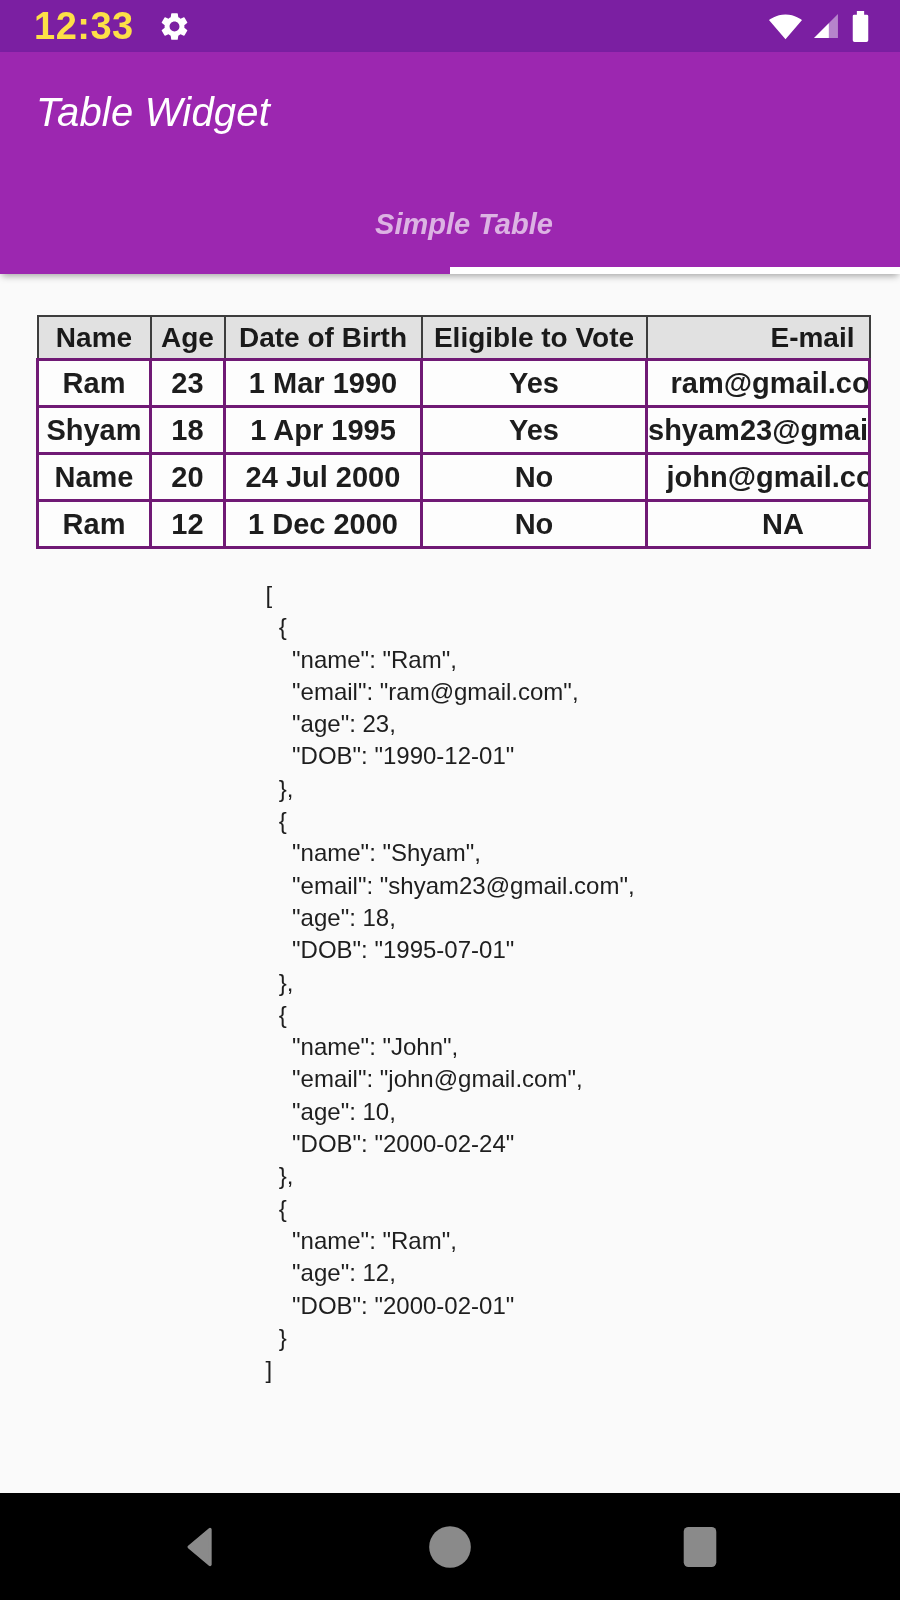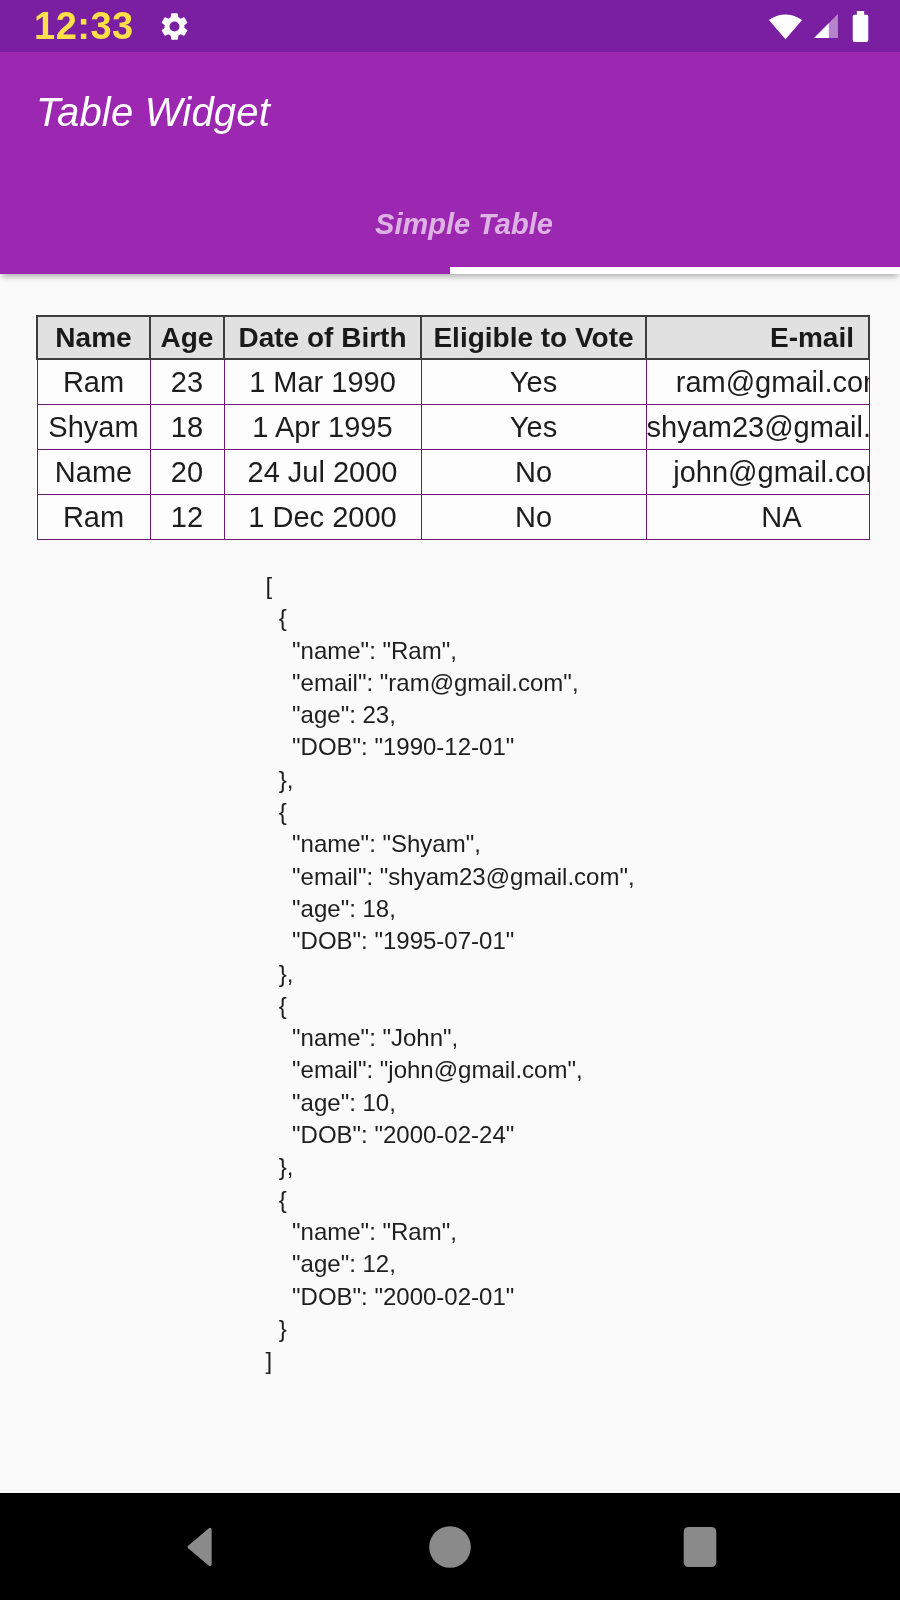--- a/index.html
+++ b/index.html
@@ -57,22 +57,22 @@
     border-collapse:collapse;table-layout:fixed;width:832px;
     background:#FDFDFD;
   }
   table.data th{
     background:#E1E1E1;border:2px solid #3D3D3D;
     font-size:28px;font-weight:bold;color:#1a1a1a;
     height:41px;padding:0;text-align:center;white-space:nowrap;overflow:hidden;
   }
   table.data th.email-th{text-align:right;padding-right:14px;margin-left:40px;}
   table.data td{
-    border:1px solid #701a75;font-size:29px;color:#1d1d1d;
-    height:44px;padding:0;text-align:center;white-space:nowrap;
+    border:3px solid #701a75;font-size:29px;color:#1d1d1d;
+    height:44px;padding:0;text-align:center;white-space:nowrap;font-weight:bold;
   }
   td.email-td{padding:0;}
   .email-clip{width:100%;overflow:hidden;}
   .email-inner{display:block;width:270px;text-align:center;white-space:nowrap;}
   
   .json-wrap{margin-top:30px;display:flex;justify-content:center;}
   .json-text{
     white-space:pre;font-size:24px;line-height:32.3px;color:#1e1e1e;
     font-family:"Liberation Sans","DejaVu Sans",sans-serif;
   }

